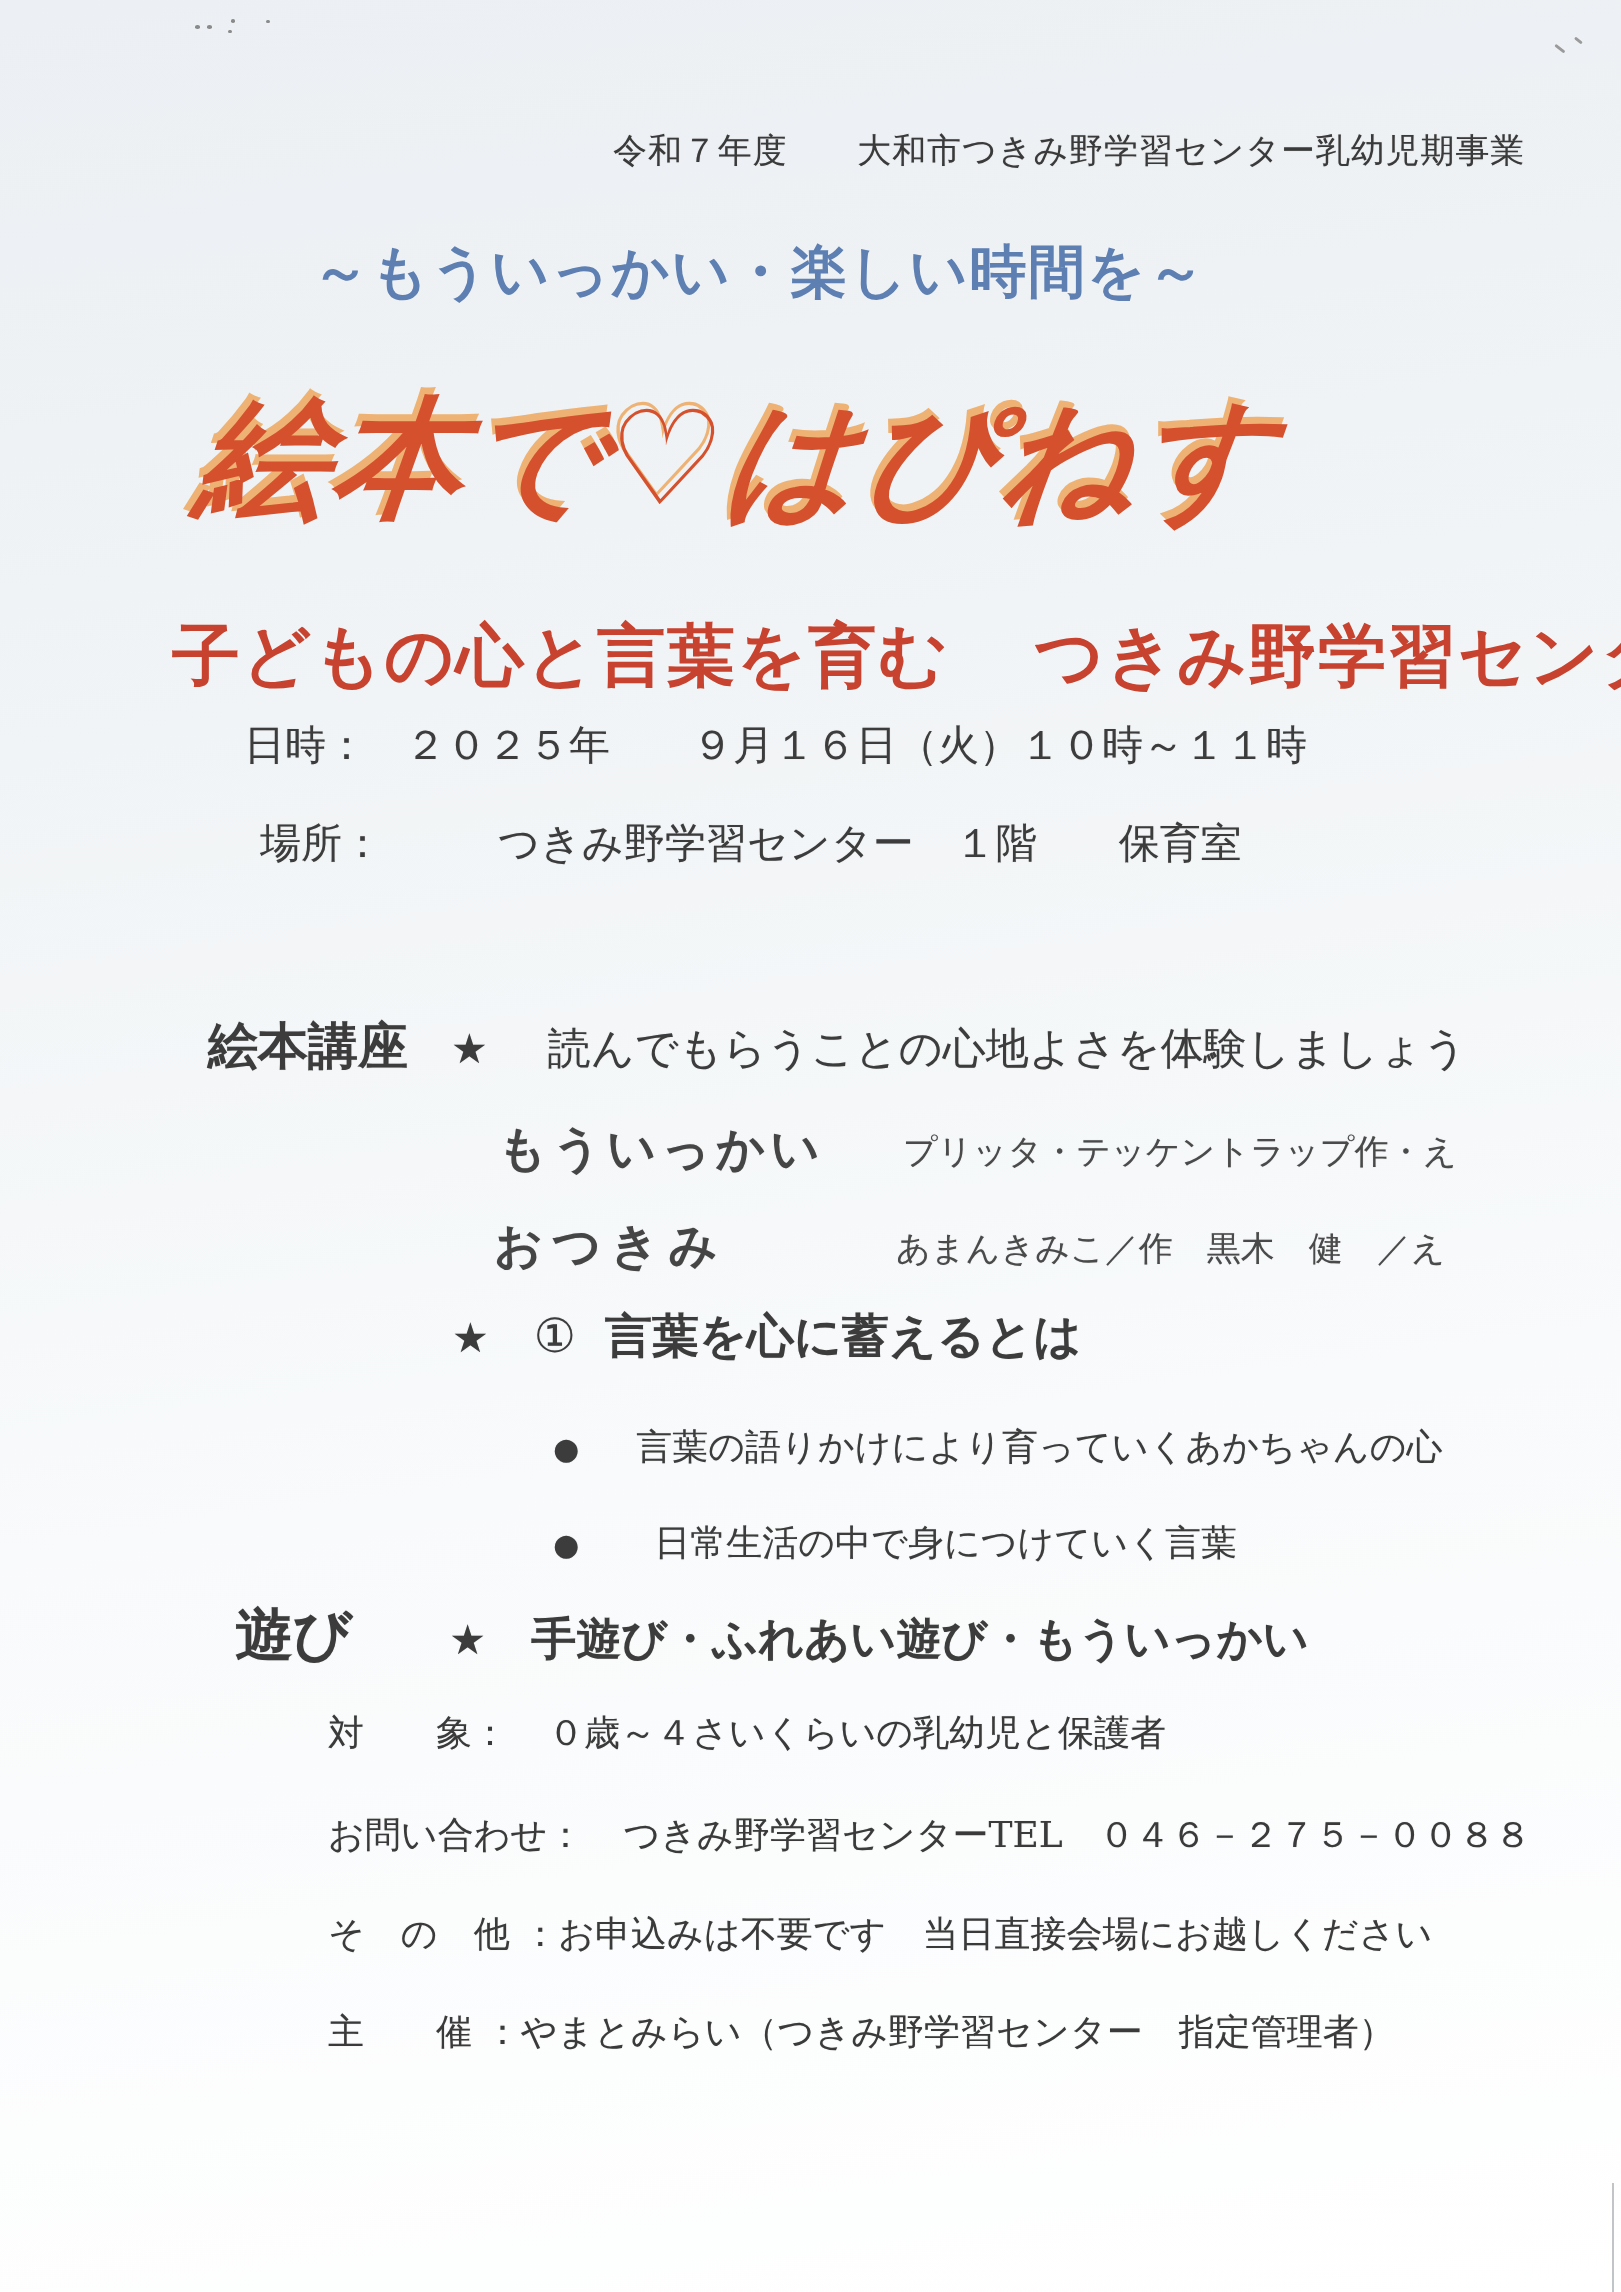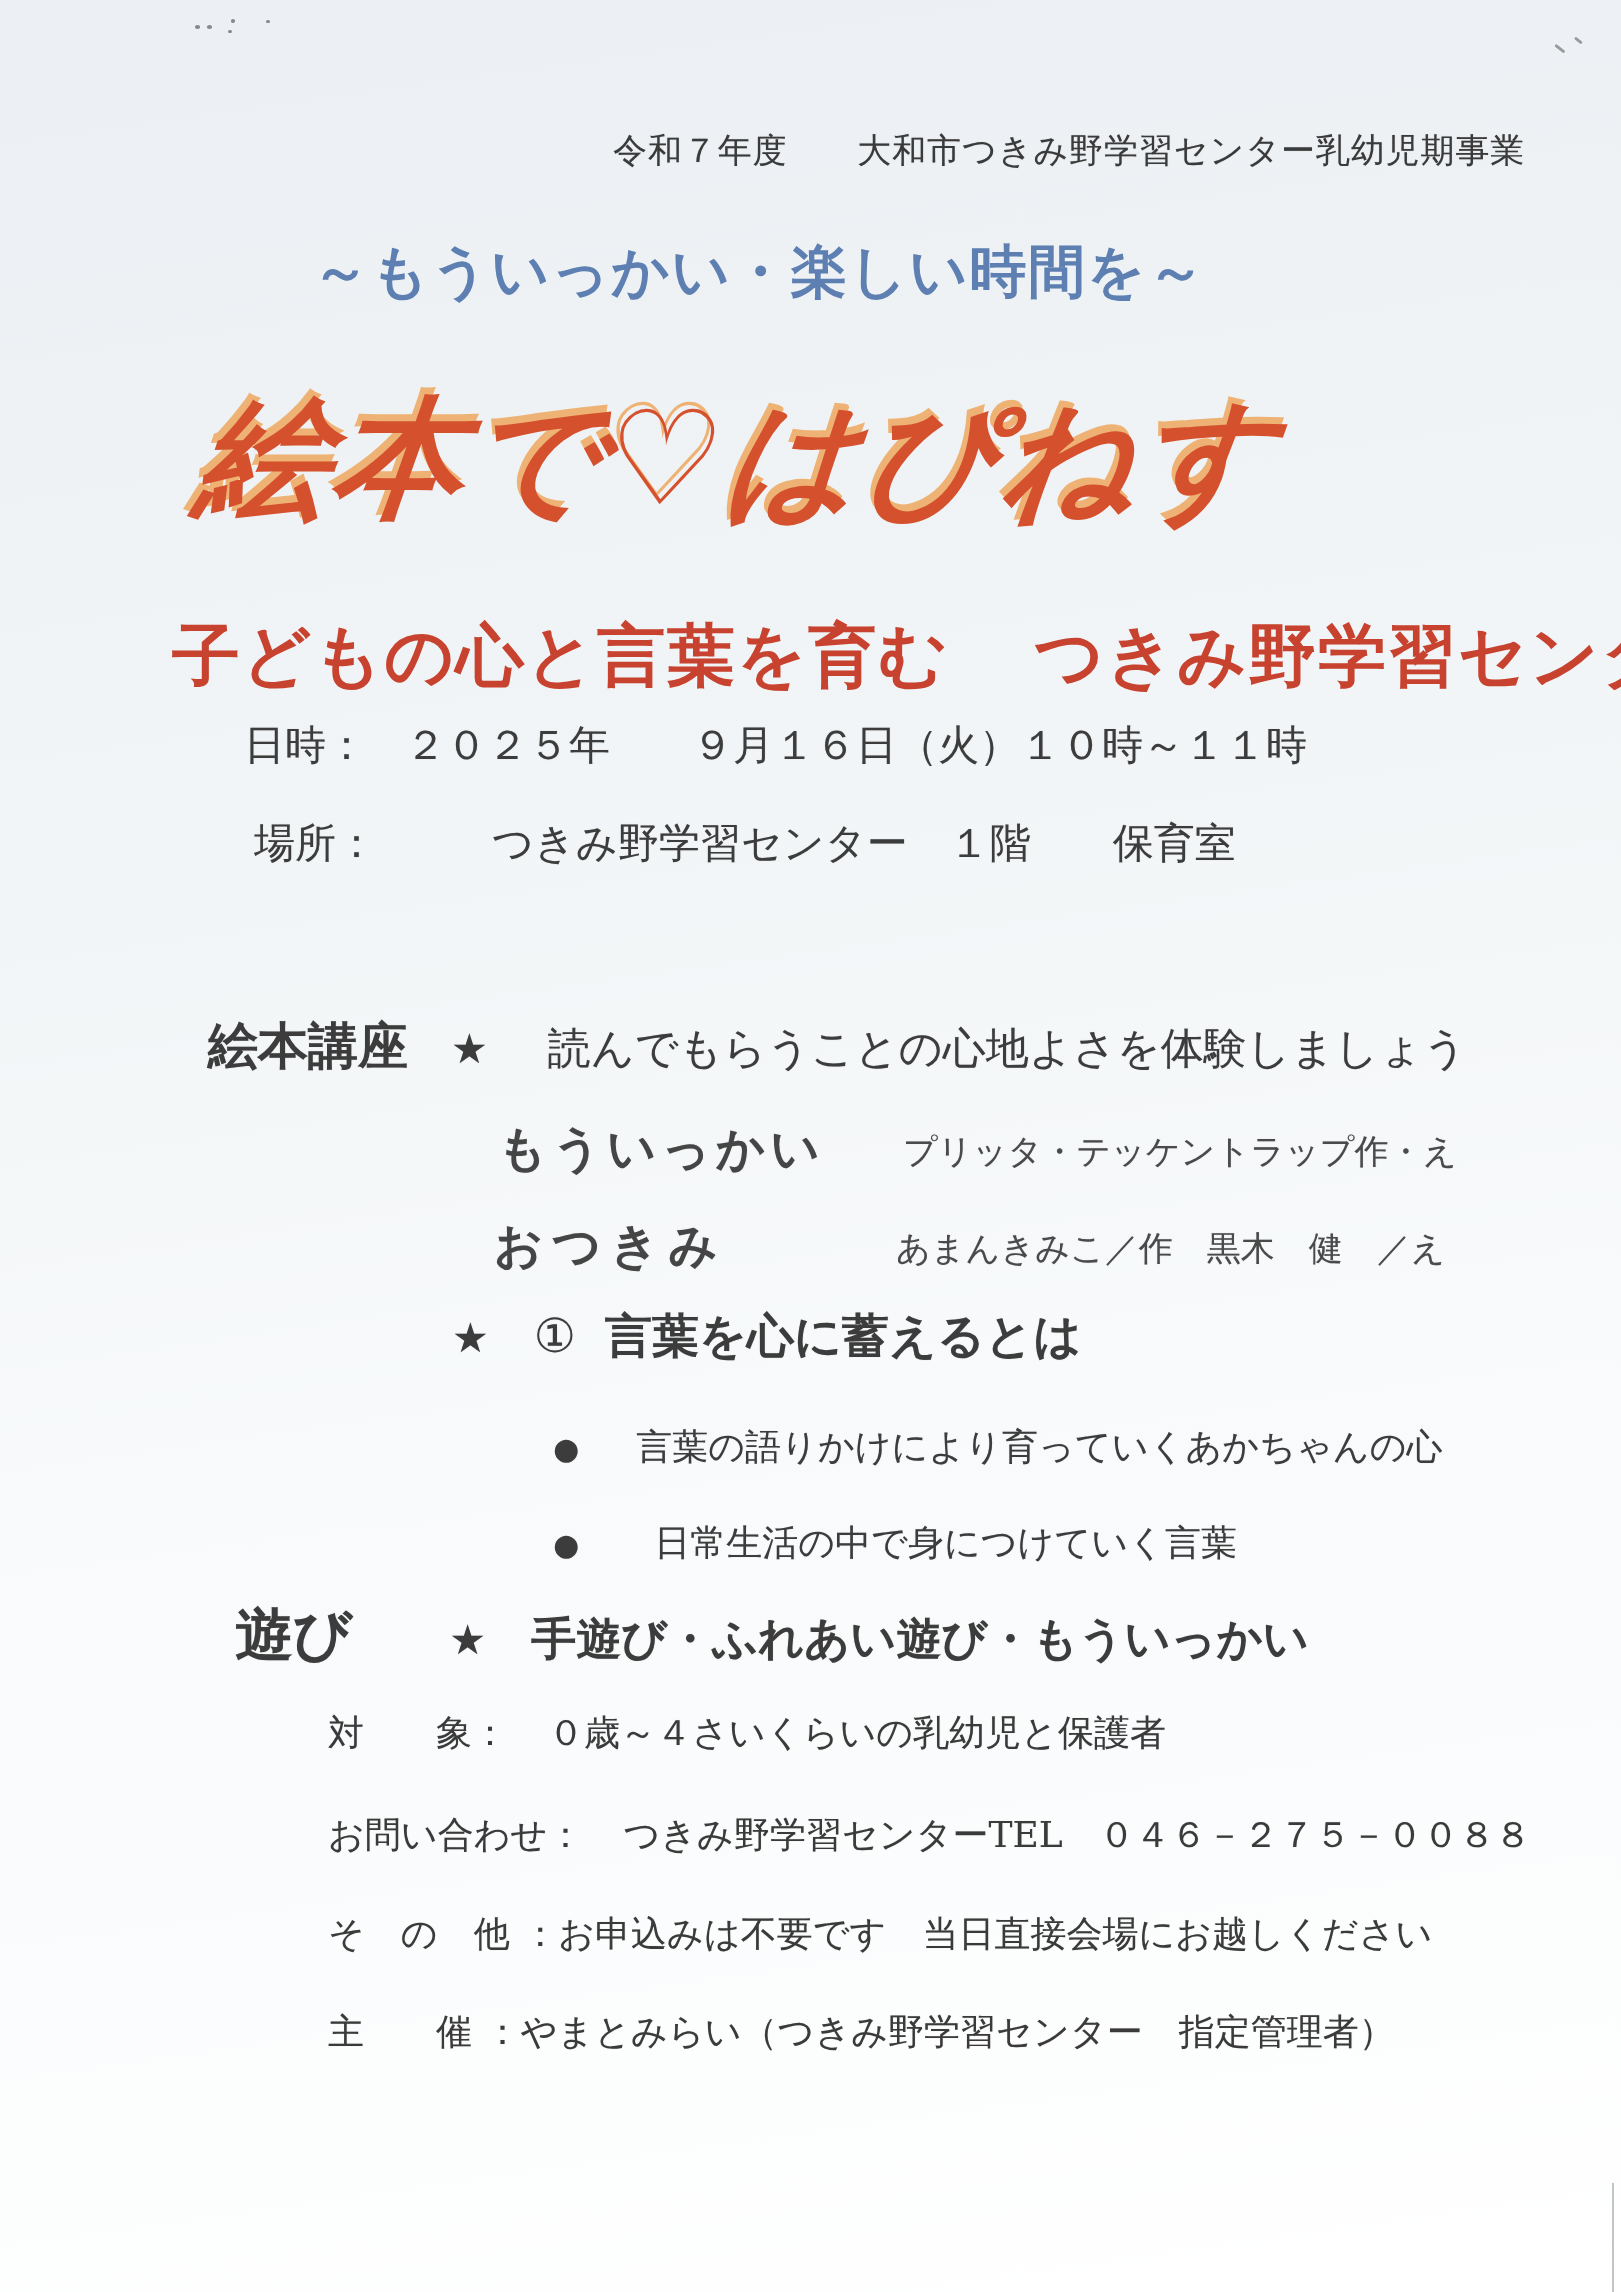--- a/index.html
+++ b/index.html
@@ -27,21 +27,21 @@
     font-size: 131px; font-weight: bold; font-style: italic;
     letter-spacing: 3.6px;
     color: #d5512e;
     text-shadow: -4.5px -7.2px 0 rgba(238,163,84,0.8);
     transform: skewX(-6deg);
   }
 
   .subtitle { left: 172px; top: 616px; font-size: 68px; font-weight: bold; color: #c8432f; display: flex; gap: 85px; letter-spacing: 1.8px; }
 
   .row-datetime { left: 244px; top: 722px; font-size: 41px; display: flex; gap: 38px; }
-  .row-place    { left: 254px; top: 820px; font-size: 41px; display: flex; gap: 115px; }
+  .row-place    { left: 260px; top: 820px; font-size: 41px; display: flex; gap: 115px; }
 
   .row-lecture { left: 208px; top: 1017px; display: flex; align-items: baseline; }
   .lecture-heading { font-size: 50px; font-weight: 600; }
   .row-lecture .star { font-size: 41px; margin-left: 43px; }
   .lecture-lead { font-size: 43px; margin-left: 60px; }
 
   .book-title-1  { left: 498px;  top: 1121px; font-size: 48px; letter-spacing: 5.4px;  font-family: "DejaVu Sans", "Liberation Sans", sans-serif; font-weight: 600; color: #454545; }
   .book-credit-1 { left: 903px; top: 1132px; font-size: 34px; color: #4a4a4a; }
   .book-title-2  { left: 494px;  top: 1218px; font-size: 48px; letter-spacing: 9px; font-family: "DejaVu Sans", "Liberation Sans", sans-serif; font-weight: 600; color: #454545; }
   .book-credit-2 { left: 896px; top: 1229px; font-size: 34px; color: #4a4a4a; }

